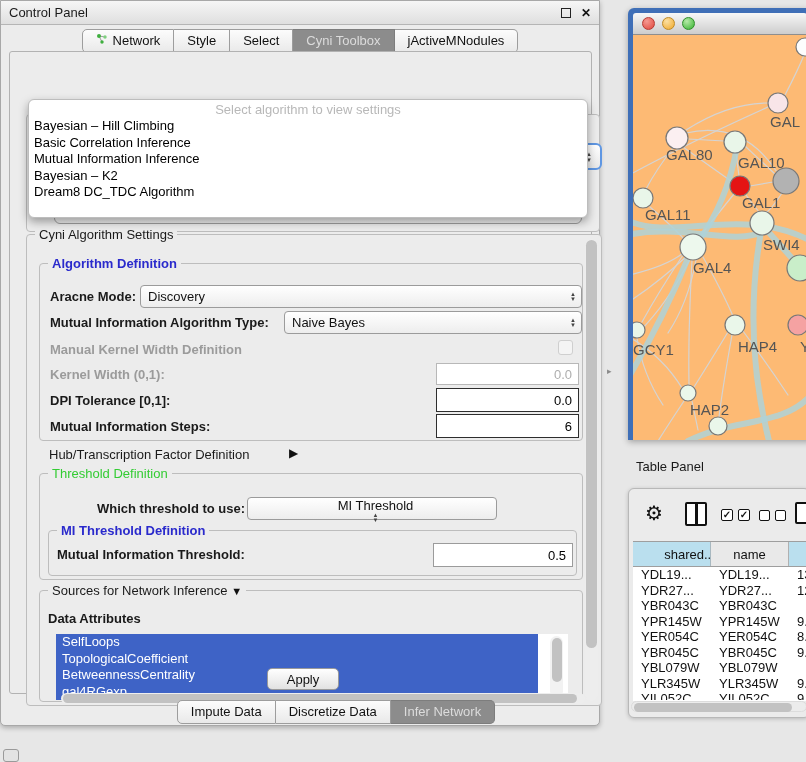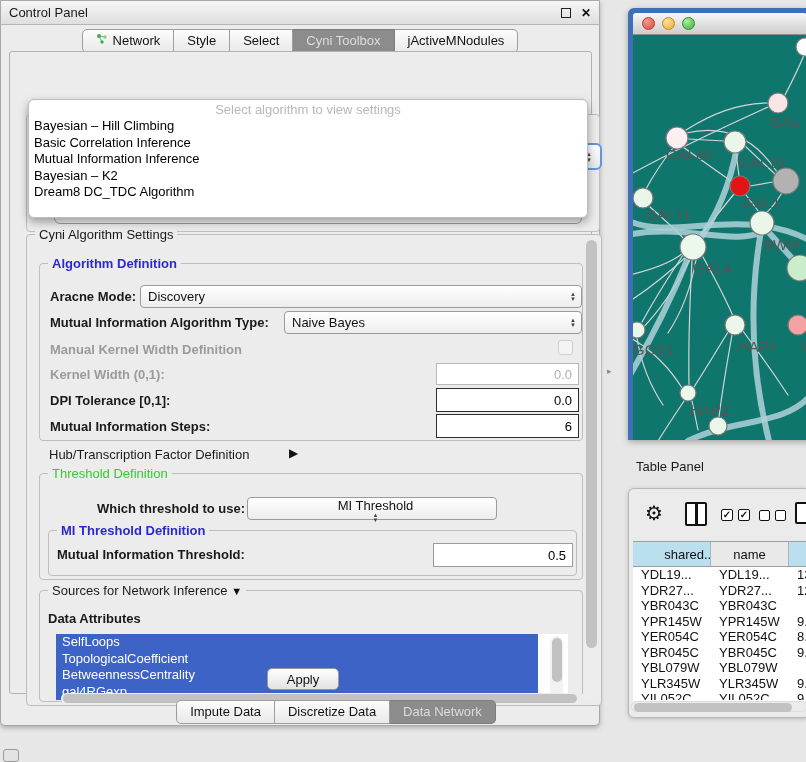--- a/index.html
+++ b/index.html
@@ -110,21 +110,21 @@
 
   #net-window { position:absolute; left:628px; top:8px; width:184px; height:432px;
     background:#3f6fb7; border-radius:6px 6px 0 0; box-shadow:0 2px 6px rgba(0,0,0,.3); }
   #net-titlebar { position:absolute; left:5px; top:5px; width:174px; height:22px;
     background:linear-gradient(#f7f7f7,#cdcdcd); border-bottom:1px solid #8e8e8e;
     border-radius:3px 3px 0 0; display:flex; align-items:center; padding-left:9px; gap:7px; }
   .light { width:13px; height:13px; border-radius:50%; }
   .light.red { background:radial-gradient(circle at 35% 30%, #f59a92, #e0463c); border:1px solid #b73b33; }
   .light.yellow { background:radial-gradient(circle at 35% 30%, #fbe0a2, #f0a829); border:1px solid #c08b25; }
   .light.green { background:radial-gradient(circle at 35% 30%, #b7eaa8, #35b22f); border:1px solid #2f8f2a; }
-  #net-canvas { position:absolute; left:5px; top:27px; width:174px; height:405px; background:#0f766e; overflow:hidden; }
+  #net-canvas { position:absolute; left:5px; top:27px; width:174px; height:405px; background:#fdba74; overflow:hidden; }
 
   #tp-title { position:absolute; left:636px; top:459px; font-size:13px; color:#1a1a1a; }
 
   #table-window { position:absolute; left:628px; top:488px; width:182px; height:230px;
     background:#ebebeb; border:1px solid #b8b8b8; border-radius:6px;
     box-shadow:0 1px 4px rgba(0,0,0,.2); }
   #tp-toolbar { position:absolute; left:0; top:0; width:100%; height:50px; }
   .gear { font-size:20px; color:#111; }
   .colsplit { width:22px; height:24px; border:2.5px solid #111; border-radius:2px; position:relative; background:#fff; }
   .colsplit::after { content:""; position:absolute; left:8px; top:0; width:2.5px; height:100%; background:#111; }
@@ -292,21 +292,21 @@
   <div id="apply-btn">Apply</div>
 
   <div id="bottom-tabbar">
       <div class="tab">
         <span>Impute Data</span>
       </div>
       <div class="tab">
         <span>Discretize Data</span>
       </div>
       <div class="tab selected">
-        <span>Data Network</span>
+        <span>Infer Network</span>
       </div>
     </div>
 </div>
 
 <span id="divider-arrow">▸</span>
 
 <div id="net-window">
   <div id="net-titlebar">
     <span class="light red"></span>
     <span class="light yellow"></span>

